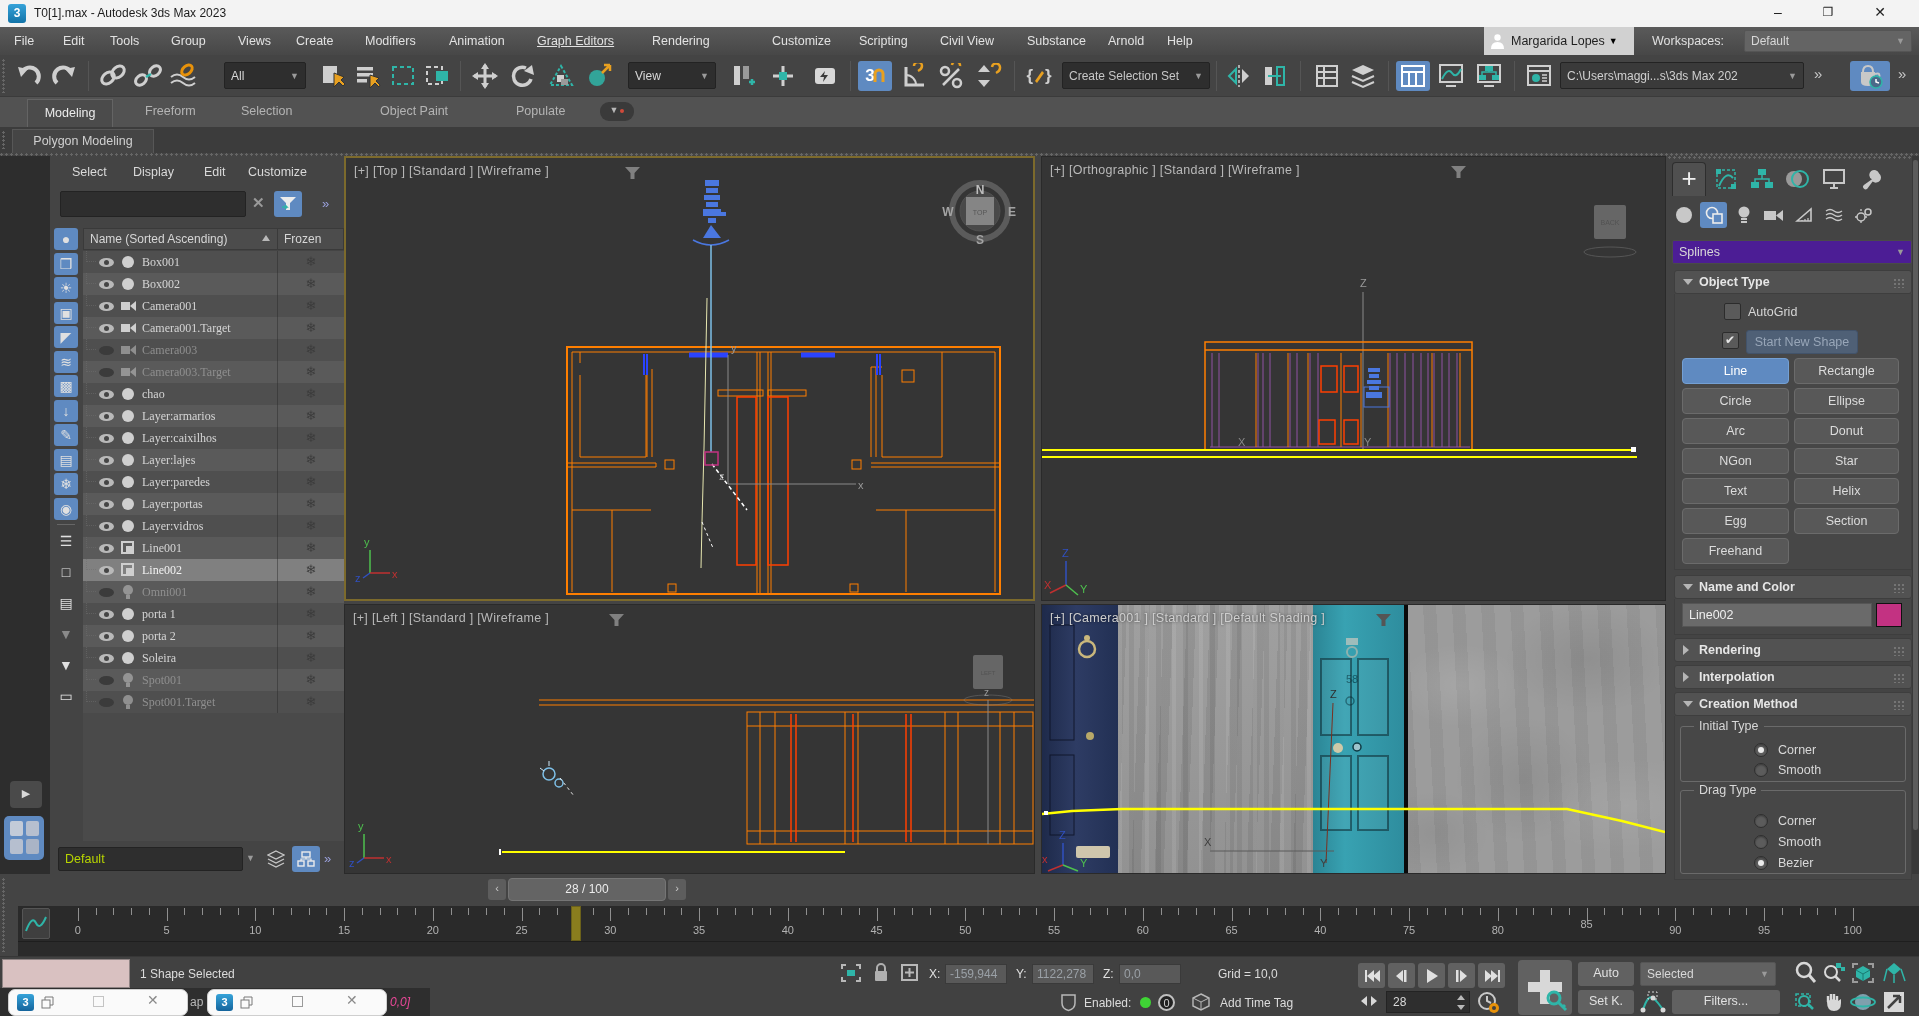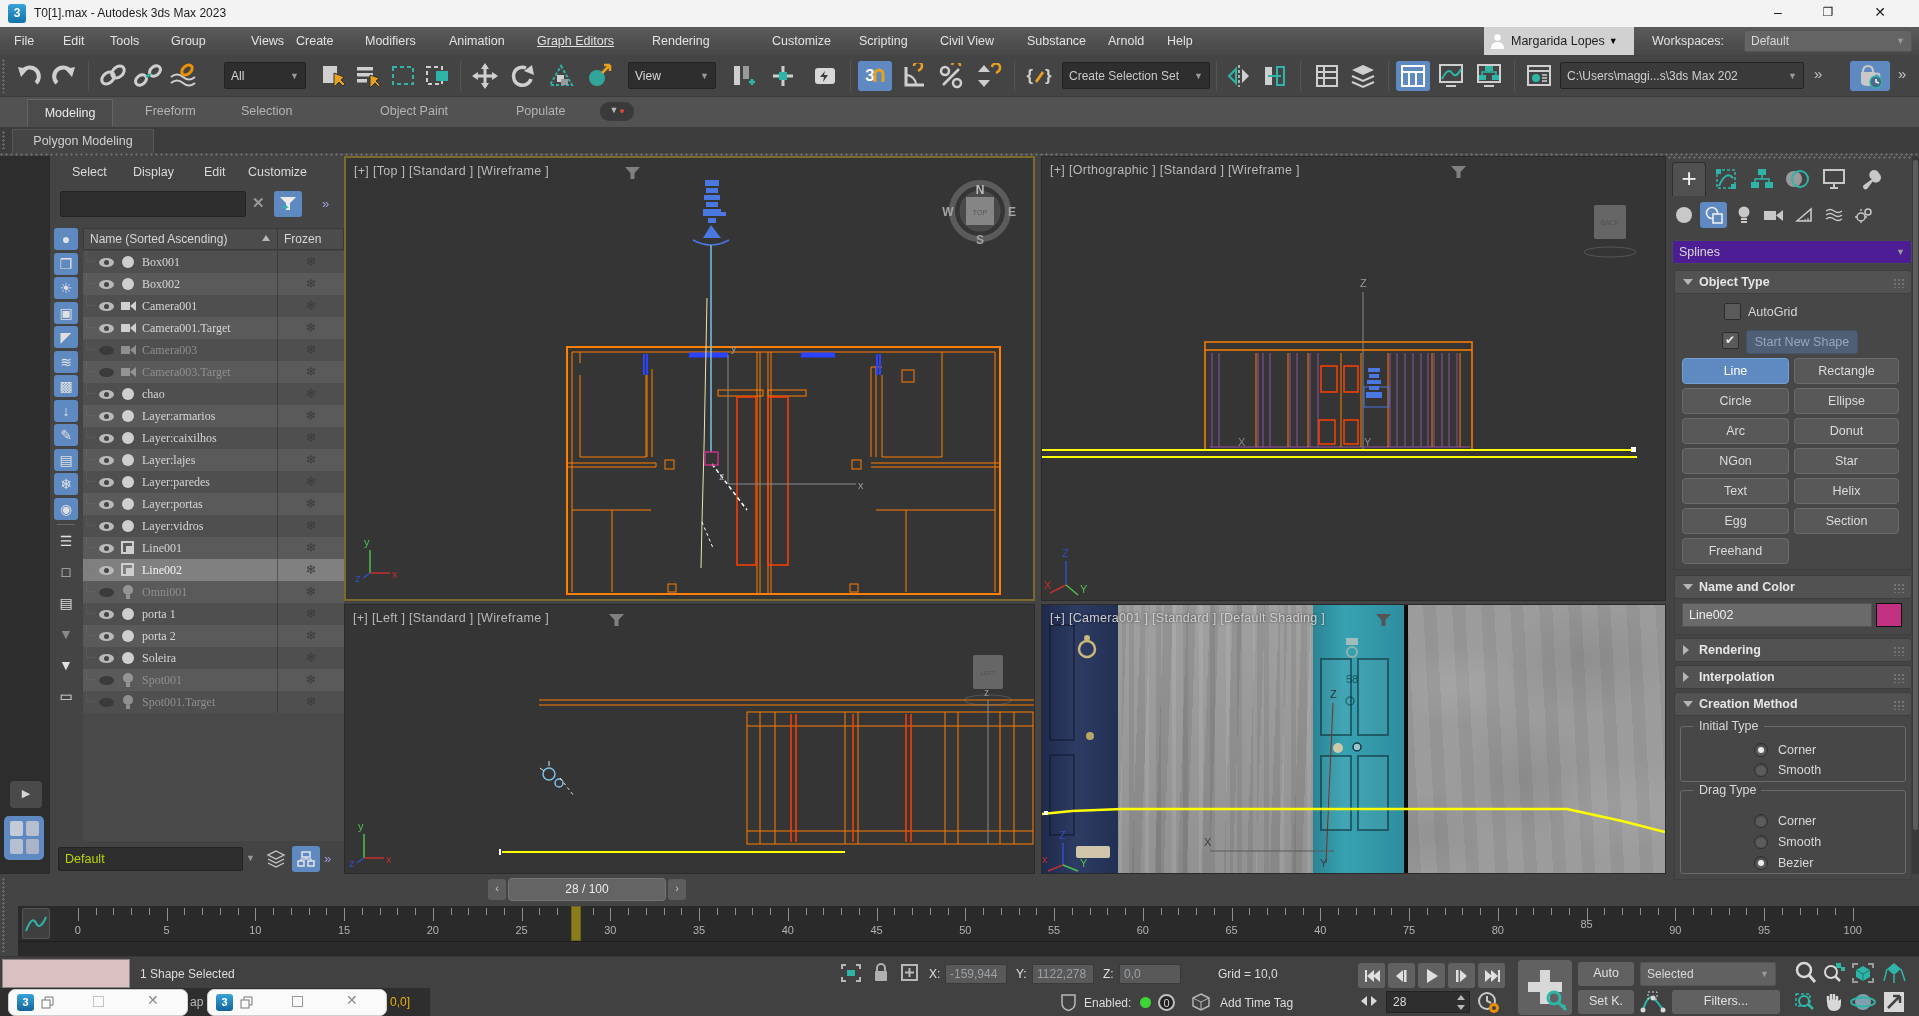--- a/index.html
+++ b/index.html
@@ -61,21 +61,21 @@
   <div class="abs" style="left:1805px;top:0;width:46px;height:27px;text-align:center;line-height:25px;color:#222;font-size:12px;">❐</div>
   <div class="abs" style="left:1855px;top:0;width:50px;height:27px;text-align:center;line-height:25px;color:#222;font-size:14px;">✕</div>
 </div>
 
 <div class="abs" style="left:0;top:27px;width:1919px;height:28px;background:linear-gradient(180deg,#5a5a5a,#474747);">
   <div id="menuItems">
       <span class="menuitem" style="left:14px;">File</span>
       <span class="menuitem" style="left:63px;">Edit</span>
       <span class="menuitem" style="left:110px;">Tools</span>
       <span class="menuitem" style="left:171px;">Group</span>
-      <span class="menuitem" style="left:251px;">Views</span>
+      <span class="menuitem" style="left:238px;">Views</span>
       <span class="menuitem" style="left:296px;">Create</span>
       <span class="menuitem" style="left:365px;">Modifiers</span>
       <span class="menuitem" style="left:449px;">Animation</span>
       <span class="menuitem" style="left:537px;text-decoration:underline;">Graph Editors</span>
       <span class="menuitem" style="left:652px;">Rendering</span>
       <span class="menuitem" style="left:772px;">Customize</span>
       <span class="menuitem" style="left:859px;">Scripting</span>
       <span class="menuitem" style="left:940px;">Civil View</span>
       <span class="menuitem" style="left:1027px;">Substance</span>
       <span class="menuitem" style="left:1108px;">Arnold</span>
@@ -976,21 +976,21 @@
       </div>
     <div class="abs" style="left:553px;top:0;width:10px;height:35px;background:#8a7d1e;border:1px solid #6b611a;"></div>
     <div class="abs" style="left:0;top:35px;width:1901px;height:1px;background:#1e1e1e;"></div>
   </div>
 </div>
 
 <div class="abs" style="left:0;top:956px;width:1919px;height:60px;background:#414141;border-top:1px solid #373737;">
   <div class="abs" style="left:2px;top:2px;width:128px;height:29px;background:#d9c1c1;border:1px solid #8f8484;"></div>
   <div class="abs" style="left:0;top:31px;width:430px;height:29px;background:#2e2e2e;">
     <span class="txt" style="position:absolute;left:190px;top:7px;color:#b8b8b8;">ap</span>
-    <span class="txt" style="position:absolute;left:390px;top:7px;color:#eab308;">0,0]</span>
+    <span class="txt" style="position:absolute;left:390px;top:7px;color:#ec4899;font-style:italic;">0,0]</span>
   </div>
   <div class="abs txt" style="left:140px;top:10px;color:#dcdcdc;">1 Shape Selected</div>
 
   <div class="abs" style="left:8px;top:32px;width:180px;height:27px;background:#fafafa;border:1px solid #cfcfcf;border-radius:7px;">
     <span class="abs" style="left:8px;top:4px;width:17px;height:17px;border-radius:3px;background:linear-gradient(180deg,#36a3d9,#14649c);color:#fff;font-weight:bold;font-size:11px;text-align:center;line-height:17px;">3</span>
     <svg class="abs" style="left:32px;top:6px;" width="13" height="13" viewBox="0 0 13 13">
         <rect x="1" y="4" width="8" height="8" stroke="#787878" fill="none"></rect>
         <path d="M4,4 V1 H12 V9 H9" stroke="#787878" fill="none"></path>
       </svg>
     <span class="abs" style="left:84px;top:6px;width:11px;height:11px;border:1.5px solid #c4c4c4;"></span>

